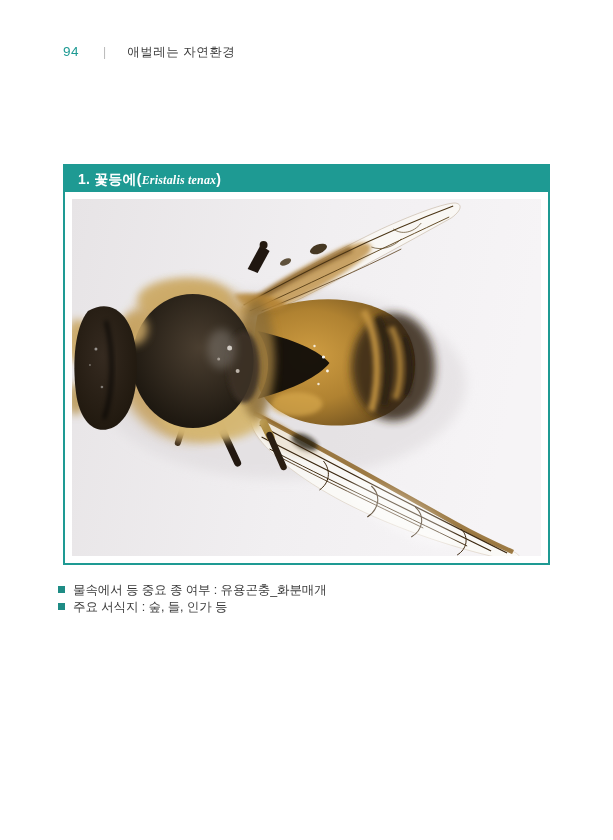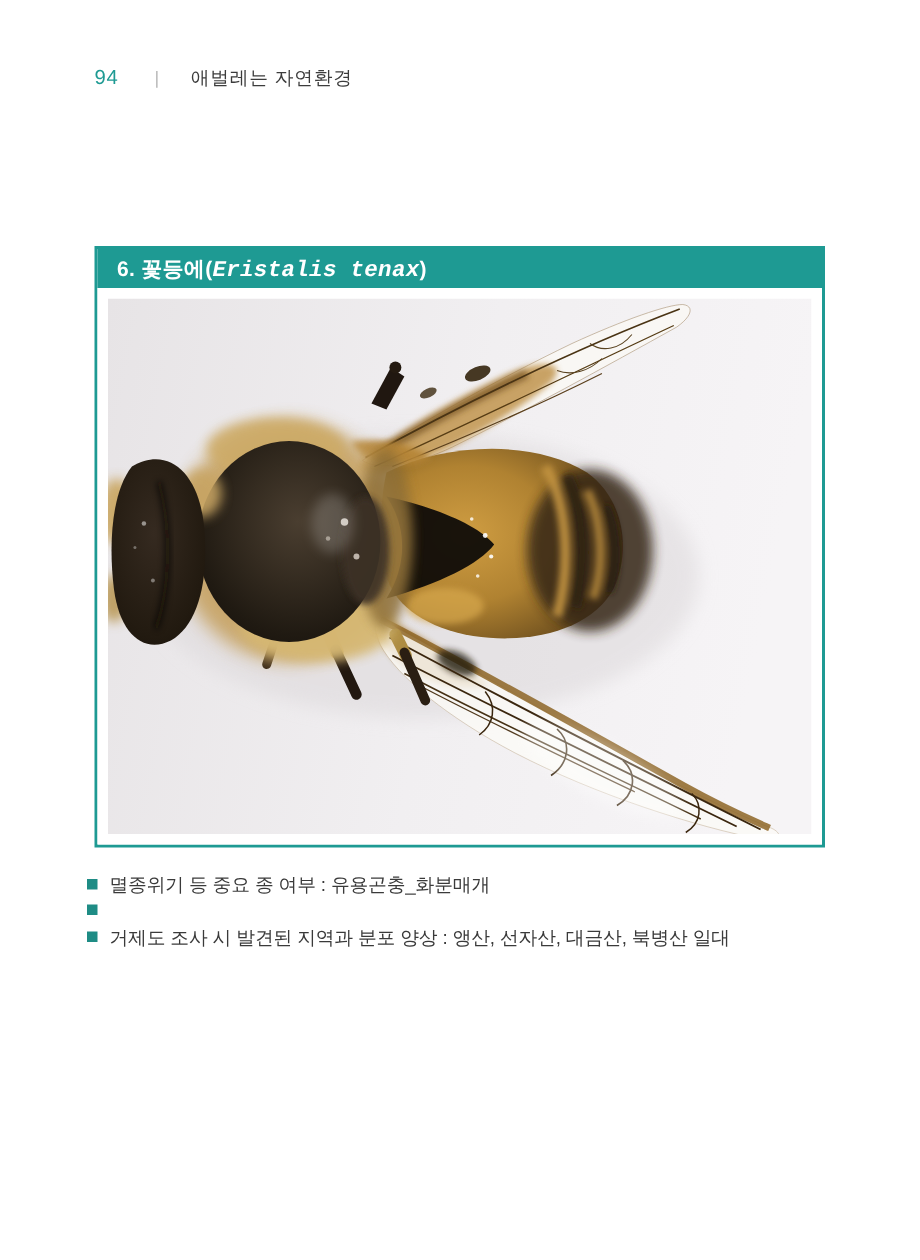--- a/index.html
+++ b/index.html
@@ -18,22 +18,22 @@
   
   .species-box{
     position:absolute;top:164px;left:63px;width:487px;box-sizing:border-box;
     border:2px solid #1e9a93;background:#ffffff;
   }
   .species-title-bar{
     background:#1e9a93;color:#ffffff;height:26px;line-height:26px;
     padding-left:13px;font-size:14px;font-weight:bold;letter-spacing:.2px;
   }
   .species-title-bar .sci{
-    font-family:Liberation Mono, monospace;
-    font-style:italic;font-weight:bold;font-size:15px;
+    font-family:Liberation Serif, serif;
+    font-style:italic;font-weight:bold;font-size:12px;
   }
   .photo-frame{padding:7px;background:#ffffff;}
   .photo-frame svg{display:block;}
   
   .details{
     position:absolute;top:582px;left:58px;width:494px;margin:0;padding:0;
     list-style:none;font-size:12.5px;line-height:17.4px;color:#3a3a3a;
     letter-spacing:-0.1px;
   }
   .details li{text-align:justify;}
@@ -48,21 +48,21 @@
 <div class="page">
 
   <div class="running-head">
     <span class="page-number">94</span>
     <span class="head-sep">|</span>
     <span class="book-title">애벌레는 자연환경</span>
   </div>
 
   <section class="species-box">
     <div class="species-title-bar">
-      <span>6. 꽃등에(</span><span class="sci">Eristalis tenax</span><span>)</span>
+      <span>1. 꽃등에(</span><span class="sci">Eristalis tenax</span><span>)</span>
     </div>
 
     <div class="photo-frame">
 
       <svg viewBox="0 0 470 357" width="469" height="357" preserveAspectRatio="none">
         <defs>
           <linearGradient id="bgG" x1="0" y1="0" x2="1" y2="0.15">
             <stop offset="0" stop-color="#e7e4e6"></stop>
             <stop offset="0.55" stop-color="#f1eff1"></stop>
             <stop offset="1" stop-color="#f6f4f6"></stop>
@@ -179,18 +179,17 @@
           <path d="M34,122 C42,152 42,192 32,220" stroke="#0b0806" stroke-width="3.5" fill="none" opacity="0.7" filter="url(#b2)"></path>
           <circle cx="24" cy="150" r="1.5" fill="#ffffff" opacity="0.5"></circle>
           <circle cx="30" cy="188" r="1.3" fill="#ffffff" opacity="0.4"></circle>
           <circle cx="18" cy="166" r="1" fill="#ffffff" opacity="0.35"></circle>
         </g>
       </svg>
     </div>
   </section>
 
   <ul class="details">
-    <li><span class="bullet"></span><span>멸종위기 등 중요 종 여부 : 유용곤충_화분매개</span></li>
-    <li><span class="bullet"></span></li>
-    <li><span class="bullet"></span><span>거제도 조사 시 발견된 지역과 분포 양상 : 앵산, 선자산, 대금산, 북병산 일대</span></li>
+    <li><span class="bullet"></span><span>물속에서 등 중요 종 여부 : 유용곤충_화분매개</span></li>
+    <li><span class="bullet"></span><span>주요 서식지 : 숲, 들, 인가 등</span></li>
   </ul>
 
 </div>
 
 </body></html>

